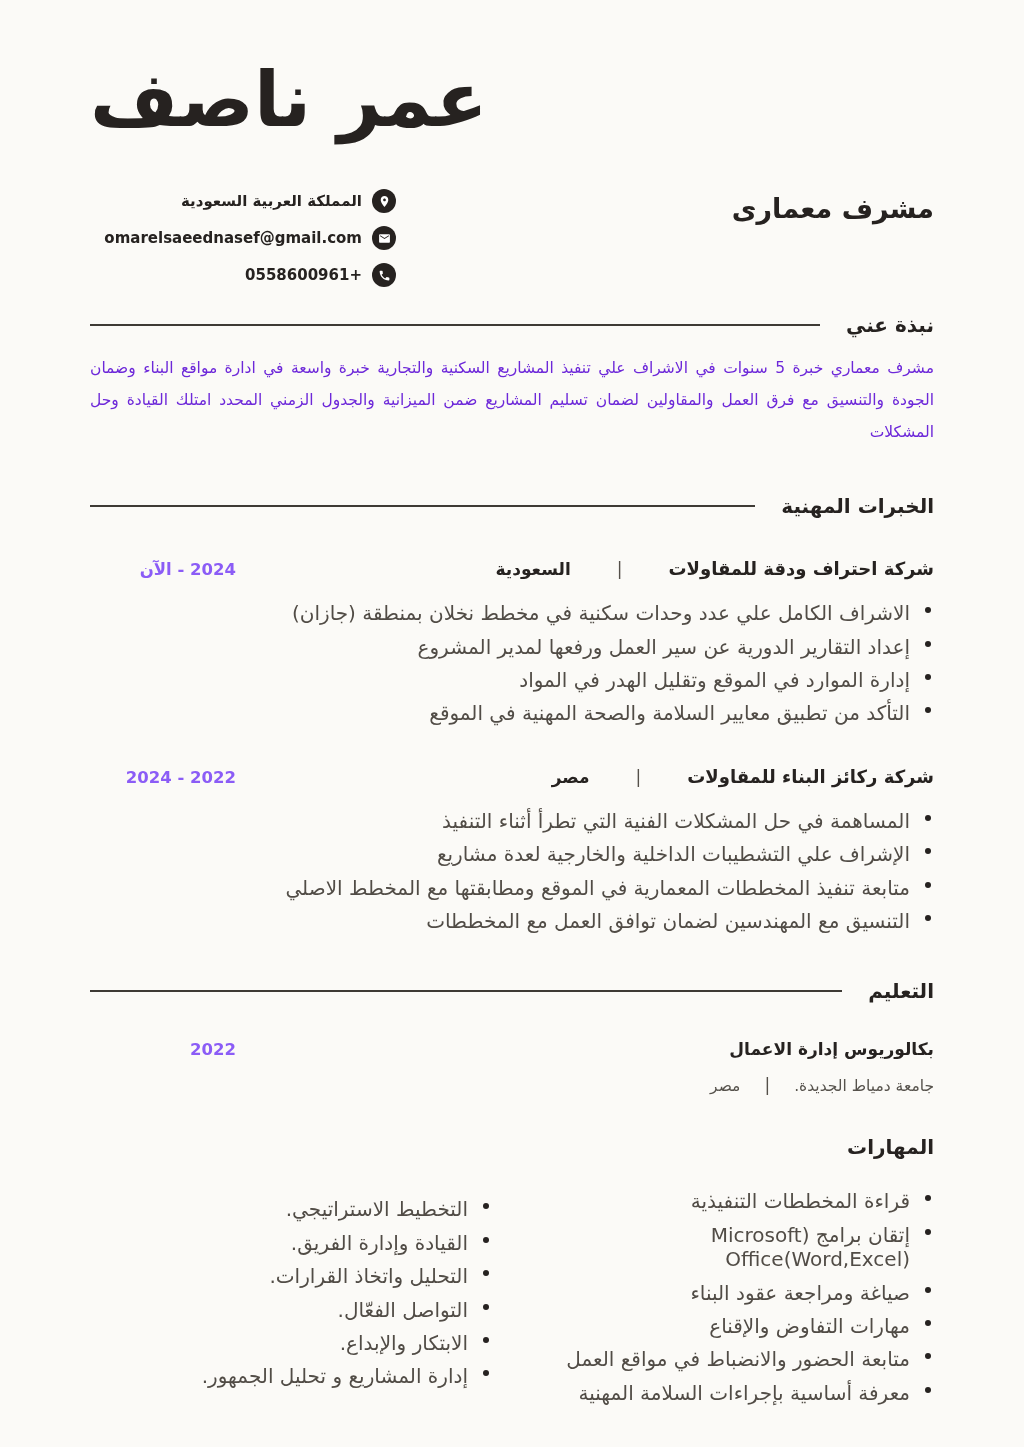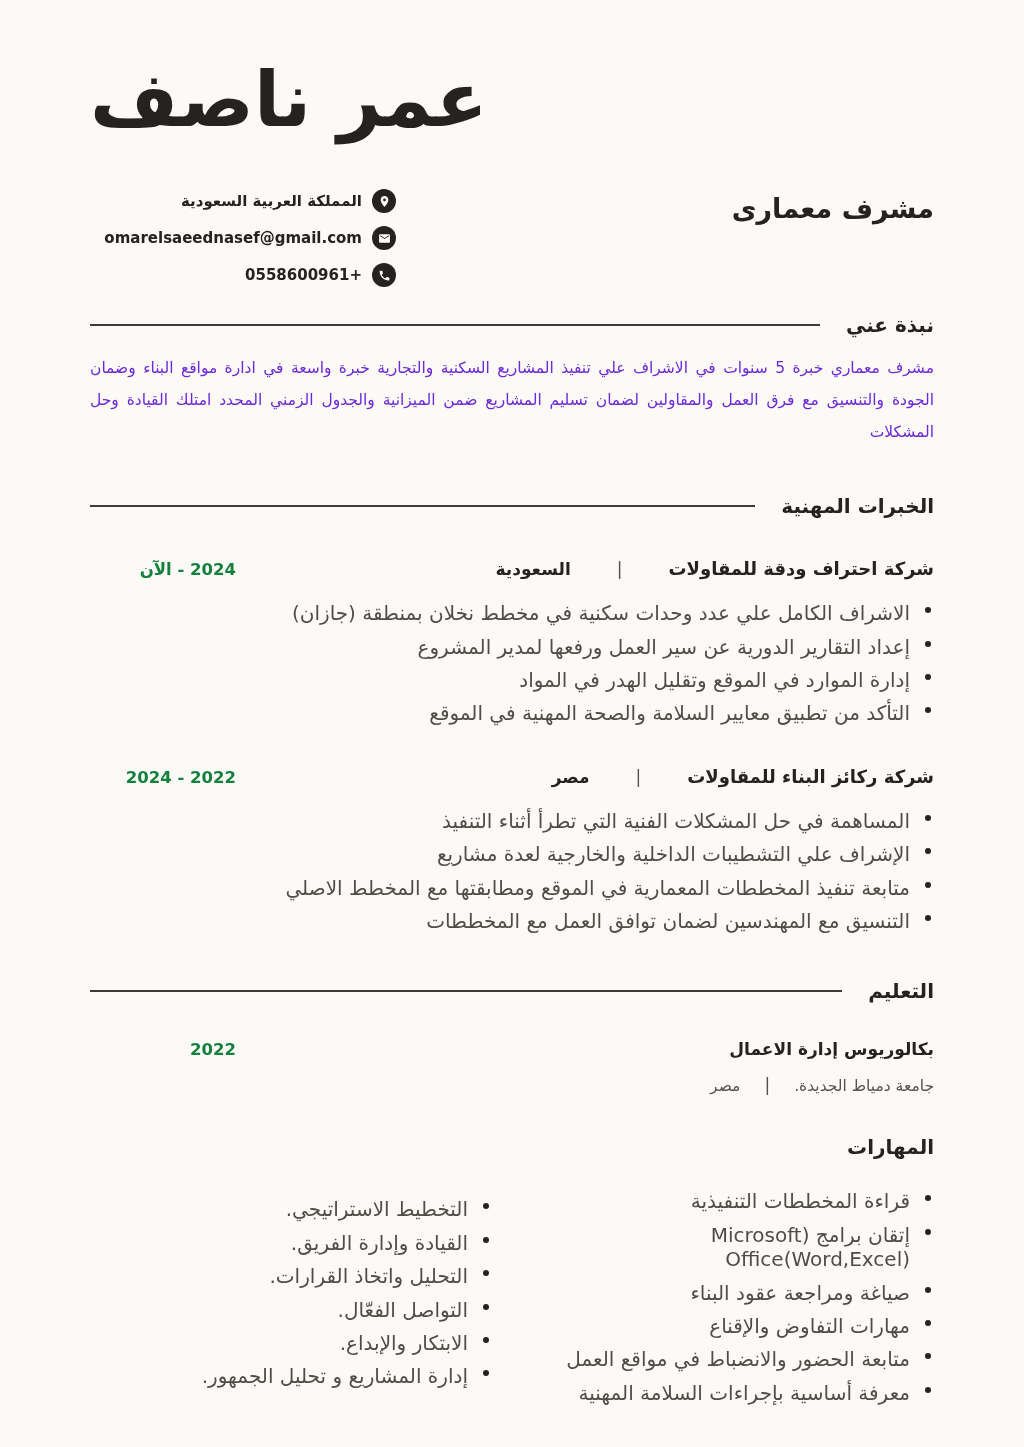--- a/index.html
+++ b/index.html
@@ -43,21 +43,21 @@
     text-align:justify;
   }
 
   .exp-section { margin-top:46px; }
   .job { margin-top:40px; }
   .job-head { display:flex; justify-content:space-between; align-items:baseline; }
   .company-group { display:flex; align-items:baseline; gap:46px; }
   .company { font-size:18px; font-weight:bold; color:#262220; }
   .sep { color:#55504a; font-size:17px; }
   .job-loc { font-size:17px; font-weight:bold; color:#262220;margin-left:13px; }
-  .date-col { width:146px; text-align:right; font-weight:bold; font-size:16.5px; color:#15803d; white-space:nowrap; }
+  .date-col { width:146px; text-align:right; font-weight:bold; font-size:16.5px; color:#8b5cf6; white-space:nowrap; }
 
   ul.dots { list-style:none; margin:22px 0 0 0; padding:0; }
   ul.dots li {
     position:relative;
     padding-right:24px;
     margin-bottom:9px;
     font-size:20px;
     line-height:1.22;
     color:#514c46;
   }

